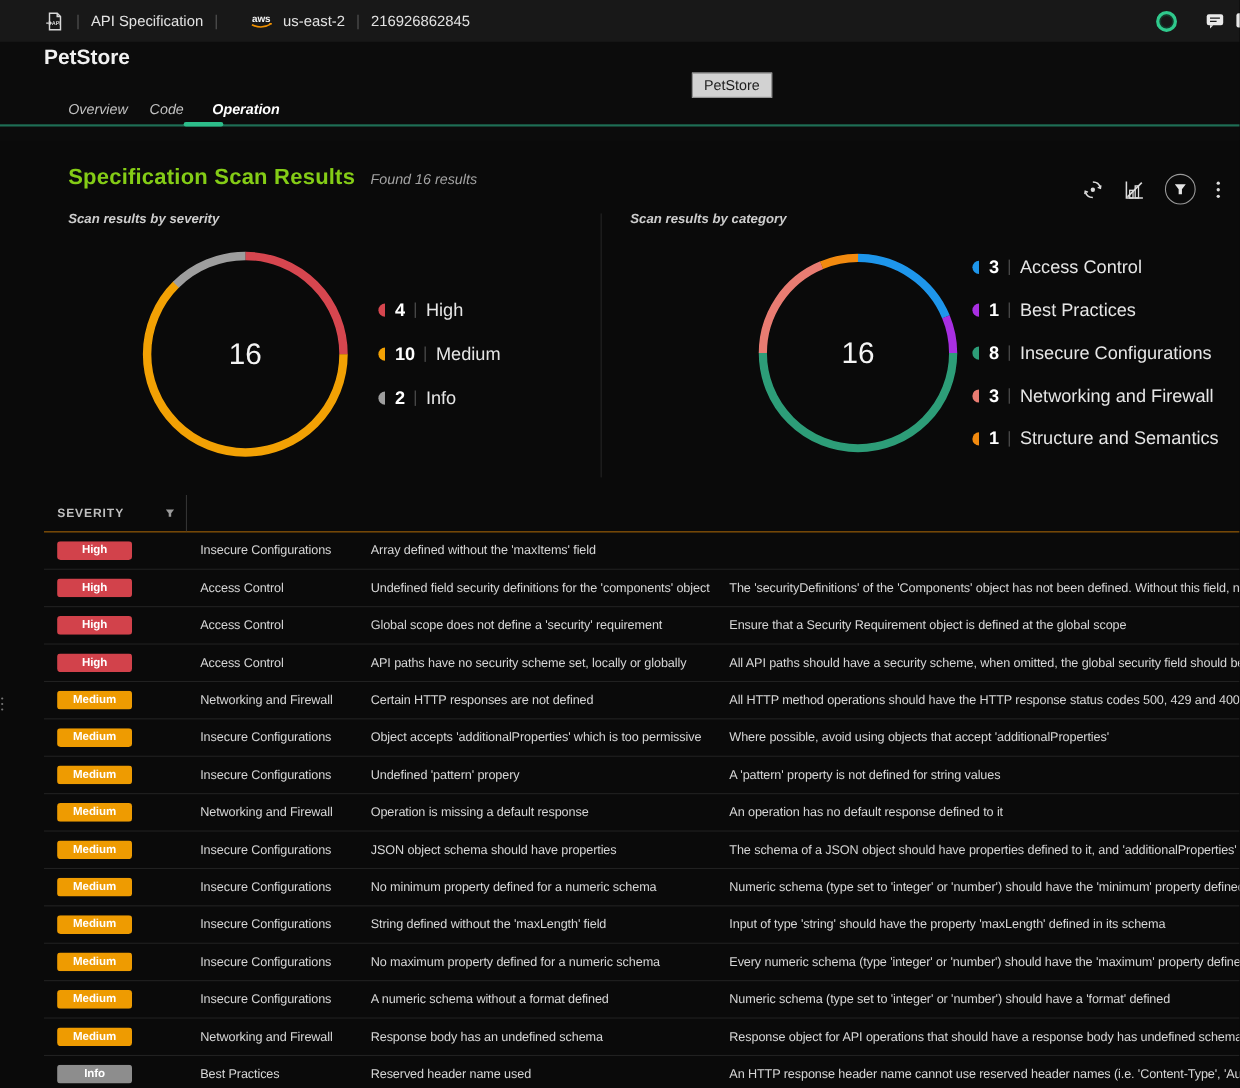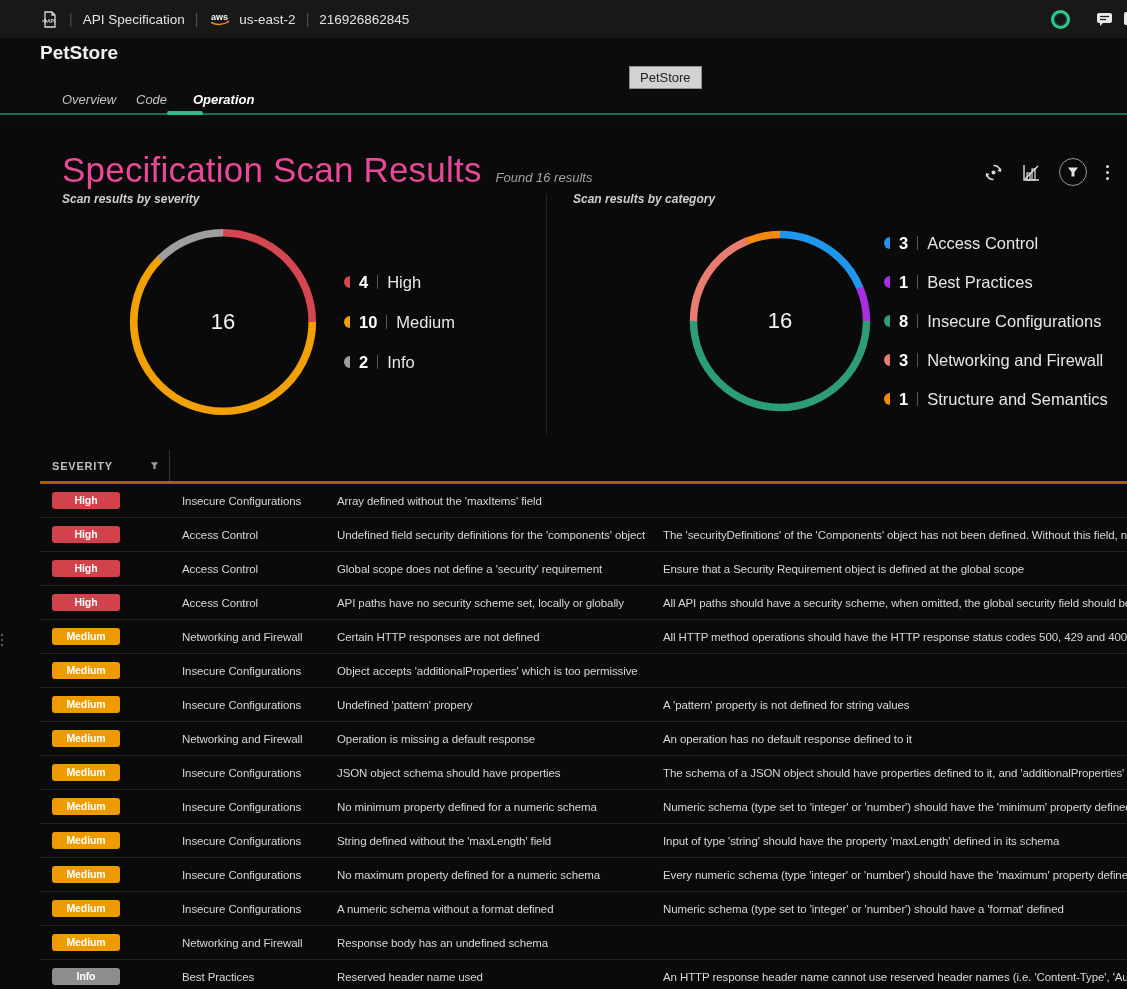--- a/index.html
+++ b/index.html
@@ -5,68 +5,68 @@
   html,body{margin:0;padding:0;background:#0c0c0c;}
   body{width:1127px;height:989px;position:relative;overflow:hidden;
        font-family:"Liberation Sans",sans-serif;color:#ddd;}
 
   
   .topbar{position:absolute;left:0;top:0;width:100%;height:38px;background:#181818;
           display:flex;align-items:center;padding-left:40px;box-sizing:border-box;
           font-size:13.5px;color:#e2e2e2;}
   .topbar .sep{color:#4f4f4f;margin:0 10px;font-size:14px;}
   .topbar .crumb{color:#e2e2e2;}
-  .aws-logo{margin-right:7px;display:inline-flex;align-items:center;}
+  .aws-logo{margin-right:7px;display:inline-flex;align-items:center;margin-left:18px;}
   .topbar-right{position:absolute;right:14px;top:10px;display:flex;gap:26px;align-items:center;}
   .ring-icon{width:13px;height:13px;border:3px solid #2fc98c;border-radius:50%;
              box-shadow:0 0 0 1.5px #12392a inset;}
   .edge-sliver{position:absolute;right:-2px;top:12px;width:5px;height:13px;background:#e8e8e8;border-radius:2px 0 0 2px;}
 
   
   .page-title{position:absolute;left:40px;top:42px;font-size:19px;font-weight:bold;color:#f1f1f1;}
   .tooltip{position:absolute;left:629px;top:66px;background:#d2d2d2;border:1px solid #8f8f8f;
            color:#1e1e1e;font-size:13px;padding:3px 10px;}
 
   
   .tabs{position:absolute;left:0;top:92px;width:100%;height:24px;margin-left:26px;}
   .tab{position:absolute;font-size:13px;font-style:italic;color:#c2c2c2;cursor:default;}
   .tab.active{color:#ffffff;font-weight:bold;}
   .tab-line{position:absolute;left:0;top:113px;width:100%;height:2px;background:#1e6e55;}
   .tab-indicator{position:absolute;left:167px;top:111px;width:36px;height:4px;background:#2dbd8a;border-radius:2px;}
 
   
   .panel{position:absolute;left:0;top:128px;right:0;bottom:0;background:#0a0a0a;}
   .panel-header{position:absolute;left:62px;top:22px;display:flex;align-items:baseline;gap:14px;}
-  .panel-title{font-size:35px;font-weight:400;color:#ec4899;letter-spacing:.2px;}
+  .panel-title{font-size:20px;font-weight:700;color:#84cc16;letter-spacing:.2px;}
   .panel-sub{font-size:13px;font-style:italic;color:#a3a3a3;}
   .panel-icons{position:absolute;right:16px;top:30px;display:flex;align-items:center;gap:17px;}
   .icon-btn{display:flex;align-items:center;justify-content:center;cursor:pointer;}
   .filter-circle{width:26px;height:26px;border:1.5px solid #9a9a9a;border-radius:50%;}
   .kebab{display:flex;flex-direction:column;gap:3px;padding:2px;}
   .kebab i{width:3px;height:3px;border-radius:50%;background:#dcdcdc;}
 
   
   .chart-label{position:absolute;font-size:12px;font-weight:bold;color:#cecece;font-style:italic;}
   .chart-label.left{left:62px;top:64px;}
   .chart-label.right{left:573px;top:64px;}
   .chart-divider{position:absolute;left:546px;top:66px;width:1px;height:240px;background:#242424;}
   .donut-wrap{position:absolute;}
   .donut-wrap svg{display:block;}
   .donut-center{position:absolute;left:0;top:0;width:100%;height:100%;display:flex;
-                align-items:center;justify-content:center;font-size:22px;color:#f4f4f4;}
+                align-items:center;justify-content:center;font-size:27px;color:#f4f4f4;}
   .legend{position:absolute;display:flex;flex-direction:column;}
   .legend-item{display:flex;align-items:center;height:20px;}
   .legend-marker{width:6px;height:12px;border-radius:6px 0 0 6px;margin-right:9px;}
   .legend-value{font-size:16.5px;font-weight:bold;color:#fff;}
   .legend-div{width:1px;height:14px;background:#565656;margin:0 9px;}
   .legend-label{font-size:16.5px;color:#e6e6e6;}
 
   
   .table{position:absolute;left:40px;right:0;top:322px;bottom:0;overflow:hidden;}
-  .thead{height:34px;display:flex;align-items:stretch;border-bottom:3px solid #a16207;box-sizing:border-box;}
+  .thead{height:34px;display:flex;align-items:stretch;border-bottom:1px solid #a16207;box-sizing:border-box;}
   .th{display:flex;align-items:center;justify-content:space-between;box-sizing:border-box;
       font-size:11px;font-weight:bold;letter-spacing:.8px;color:#bfbfbf;padding:0 10px 0 12px;}
   .th-sev{width:130px;border-right:1px solid #333;}
   .th-cat{width:155px;border-right:1px solid #333;}
   .th-name{width:325px;border-right:1px solid #333;}
   .th-desc{flex:1;}
   .trow{height:34px;display:flex;align-items:center;border-bottom:1px solid #212121;box-sizing:border-box;}
   .td{box-sizing:border-box;padding-left:12px;white-space:nowrap;overflow:hidden;
       font-size:11.5px;color:#d6d6d6;letter-spacing:-0.1px;}
   .td-sev{width:130px;}
@@ -278,20 +278,21 @@
         <div class="trow">
           <div class="td td-sev"><span class="badge" style="background: rgb(238, 155, 1);">Medium</span></div>
           <div class="td td-cat">Networking and Firewall</div>
           <div class="td td-name">Certain HTTP responses are not defined</div>
           <div class="td td-desc">All HTTP method operations should have the HTTP response status codes 500, 429 and 400 defined, ex</div>
         </div>
         <div class="trow">
           <div class="td td-sev"><span class="badge" style="background: rgb(238, 155, 1);">Medium</span></div>
           <div class="td td-cat">Insecure Configurations</div>
           <div class="td td-name">Object accepts 'additionalProperties' which is too permissive</div>
+          <div class="td td-desc">Where possible, avoid using objects that accept 'additionalProperties'</div>
         </div>
         <div class="trow">
           <div class="td td-sev"><span class="badge" style="background: rgb(238, 155, 1);">Medium</span></div>
           <div class="td td-cat">Insecure Configurations</div>
           <div class="td td-name">Undefined 'pattern' propery</div>
           <div class="td td-desc">A 'pattern' property is not defined for string values</div>
         </div>
         <div class="trow">
           <div class="td td-sev"><span class="badge" style="background: rgb(238, 155, 1);">Medium</span></div>
           <div class="td td-cat">Networking and Firewall</div>
@@ -325,20 +326,21 @@
         <div class="trow">
           <div class="td td-sev"><span class="badge" style="background: rgb(238, 155, 1);">Medium</span></div>
           <div class="td td-cat">Insecure Configurations</div>
           <div class="td td-name">A numeric schema without a format defined</div>
           <div class="td td-desc">Numeric schema (type set to 'integer' or 'number') should have a 'format' defined</div>
         </div>
         <div class="trow">
           <div class="td td-sev"><span class="badge" style="background: rgb(238, 155, 1);">Medium</span></div>
           <div class="td td-cat">Networking and Firewall</div>
           <div class="td td-name">Response body has an undefined schema</div>
+          <div class="td td-desc">Response object for API operations that should have a response body has undefined schema</div>
         </div>
         <div class="trow">
           <div class="td td-sev"><span class="badge" style="background: rgb(141, 141, 141);">Info</span></div>
           <div class="td td-cat">Best Practices</div>
           <div class="td td-name">Reserved header name used</div>
           <div class="td td-desc">An HTTP response header name cannot use reserved header names (i.e. 'Content-Type', 'Authorization' o</div>
         </div>
       </div>
   </div>
 

